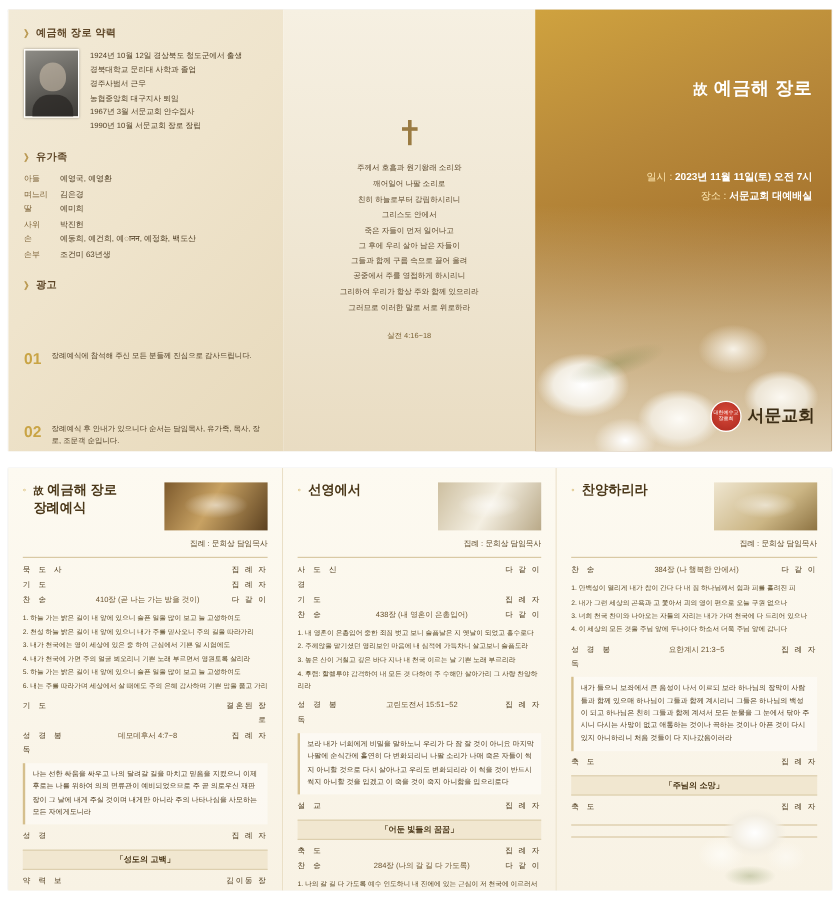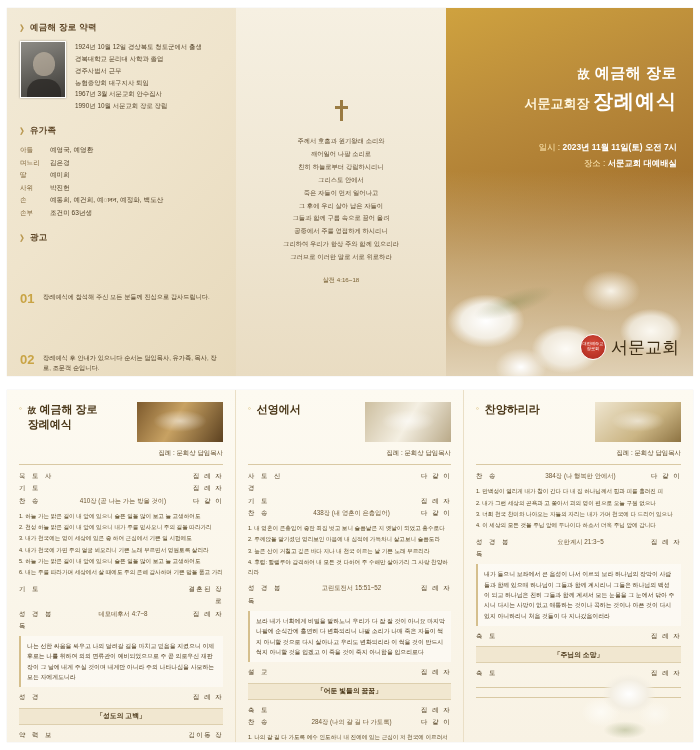--- a/index.html
+++ b/index.html
@@ -125,21 +125,21 @@
     position: absolute; right: 14px; bottom: 16px;
     display: flex; align-items: center; gap: 5px;
   }
   .logo-mark {
     width: 26px; height: 26px; border-radius: 50%;
     background: radial-gradient(circle at 50% 40%, #d84a3a 0%, #b83226 70%);
     color: #fff; font-size: 4.2px; line-height: 1.15;
     display:flex; align-items:center; justify-content:center; text-align:center;
     border: 1px solid #fff;
   }
-  .logo-text { font-size: 17px; font-weight: normal; color: #3c2d15; }
+  .logo-text { font-size: 14px; font-weight: bold; color: #3c2d15; }
 
   
   .spread-bot {
     position: absolute;
     left: 7px; top: 390px;
     width: 686px; height: 352px;
     display: flex;
     background: #fffdf7;
     box-shadow: 0 0 1px rgba(0,0,0,.15);
   }
@@ -300,24 +300,20 @@
 
     <div class="panel p-front">
       <div class="front-lilies"></div>
       <div class="front-leaf"></div>
 
       <div class="front-text">
         <div class="ft-line1">
           <span class="small">故</span>
           <span>예금해 장로</span>
         </div>
-        <div class="ft-line2">
-          <span>서문교회장</span>
-          <span class="big">장례예식</span>
-        </div>
       </div>
 
       <div class="front-info">
         <div class="fi-row">
           <span class="lbl">일시 :</span>
           <span class="hl">2023년 11월 11일(토) 오전 7시</span>
         </div>
         <div class="fi-row">
           <span class="lbl">장소 :</span>
           <span class="hl">서문교회 대예배실</span>

